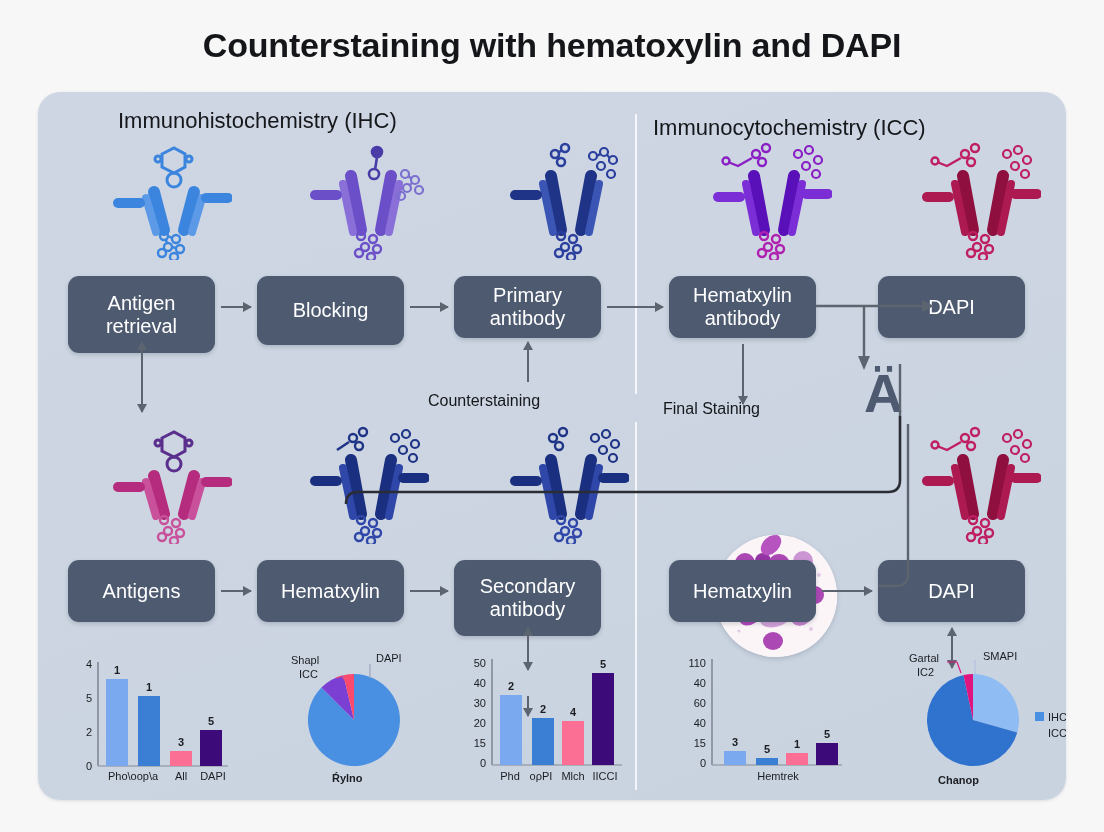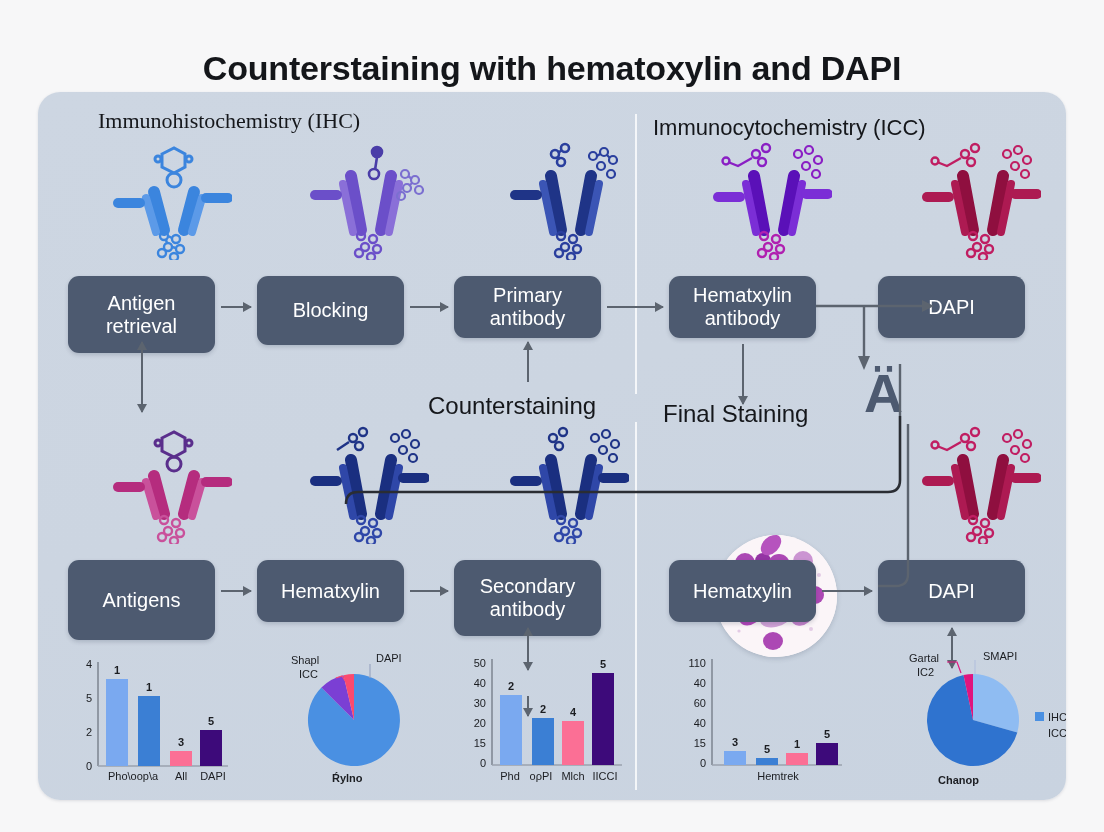--- a/index.html
+++ b/index.html
@@ -10,21 +10,20 @@
     overflow: hidden;
   }
   #root { position: relative; width: 1104px; height: 832px; }
 
   
   .title {
     position: absolute; top: 26px; left: 0; width: 1104px;
     text-align: center;
     font-size: 34px; font-weight: bold; color: #14161a;
     letter-spacing: -0.2px;
-    margin-top: 23px;
   }
 
   
   .panel {
     position: absolute; left: 38px; top: 92px;
     width: 1028px; height: 708px;
     background: linear-gradient(160deg, #cdd6e2 0%, #ccd5e1 45%, #c9d3e0 100%);
     border-radius: 22px;
     box-shadow: 0 1px 3px rgba(40,50,70,.13);
     overflow: hidden;
@@ -33,21 +32,21 @@
     position: absolute; left: 597px; width: 2px;
     background: rgba(255,255,255,.78);
   }
   .divider-top { top: 22px; height: 280px; }
   .divider-bot { top: 330px; height: 368px; }
 
   
   .sec-head {
     position: absolute; font-size: 22px; color: #15171b; white-space: nowrap;
   }
-  .sec-ihc { top: 16px; left: 60px; font-family: Liberation Serif, serif; }
+  .sec-ihc { top: 16px; left: 80px; }
   .sec-icc { top: 23px; left: 615px; }
 
   
   .pbox {
     position: absolute;
     background: #4d5a70;
     color: #fff;
     border-radius: 11px;
     display: flex; align-items: center; justify-content: center;
     text-align: center;
@@ -86,21 +85,21 @@
   }
   .varrow.both::before {
     content: ""; position: absolute; top: -1px; left: -4px;
     border-bottom: 9px solid #5c646f;
     border-left: 5px solid transparent;
     border-right: 5px solid transparent;
   }
 
   
   .mid-label {
-    position: absolute; font-size: 24px; color: #15171b; white-space: nowrap;
+    position: absolute; font-size: 16px; color: #15171b; white-space: nowrap;
   }
 
   
   .aglyph {
     position: absolute; left: 826px; top: 274px;
     font-size: 54px; font-weight: bold; color: #4d5a70;
     line-height: 1;
   }
 
   
@@ -459,21 +458,21 @@
       <g stroke="#c01e62" stroke-width="2.4" fill="none">
         <circle cx="58" cy="96" r="4"></circle>
           <circle cx="70" cy="99" r="4"></circle>
           <circle cx="62" cy="107" r="4"></circle>
         <circle cx="74" cy="109" r="4"></circle>
           <circle cx="56" cy="113" r="4"></circle>
           <circle cx="68" cy="117" r="4"></circle>
       </g>
     </svg>
 
-    <div class="pbox" style="left:30px;  top:468px; width:147px; height:80px;">
+    <div class="pbox" style="left:30px;  top:468px; width:147px; height:62px;">
       <span style="white-space:pre-line">Antigens</span>
     </div>
     <div class="pbox" style="left:219px; top:468px; width:147px; height:62px;">
       <span style="white-space:pre-line">Hematxylin</span>
     </div>
     <div class="pbox" style="left:416px; top:468px; width:147px; height:76px;">
       <span style="white-space:pre-line">Secondary
 antibody</span>
     </div>
     <div class="pbox" style="left:631px; top:468px; width:147px; height:62px;">

